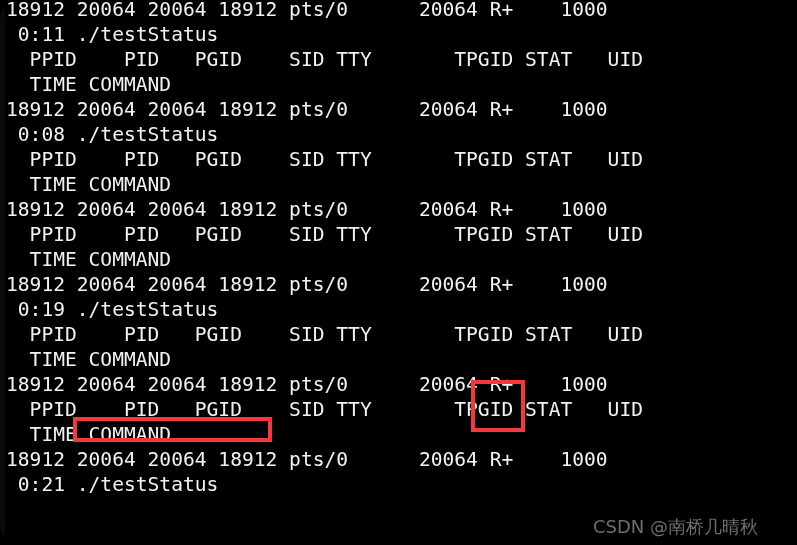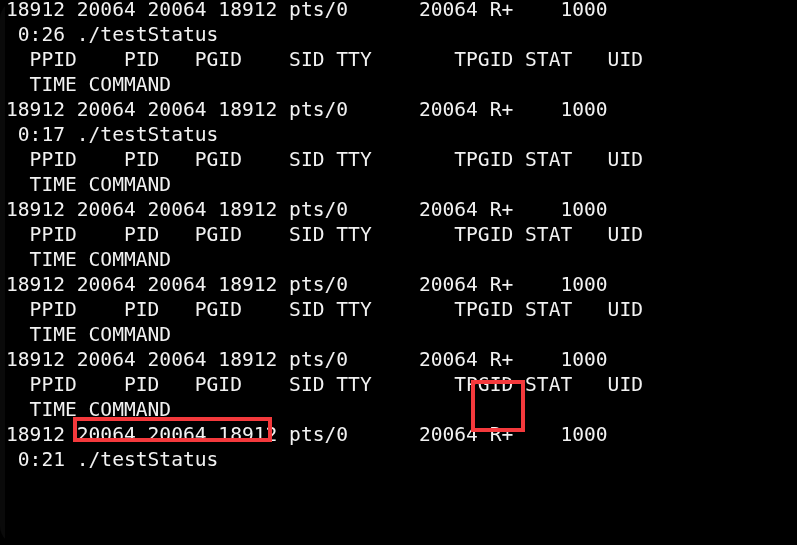--- a/index.html
+++ b/index.html
@@ -91,38 +91,40 @@
 </style>
 </head>
 <body>
 
 <div id="terminal">
 
   <div class="left-gutter"></div>
 
   <div id="screen">
     <div class="line">18912 20064 20064 18912 pts/0      20064 R+    1000</div>
-    <div class="line"> 0:26 ./testStatus</div>
+    <div class="line"> 0:11 ./testStatus</div>
     <div class="line">  PPID    PID   PGID    SID TTY       TPGID STAT   UID</div>
     <div class="line">  TIME COMMAND</div>
     <div class="line">18912 20064 20064 18912 pts/0      20064 R+    1000</div>
-    <div class="line"> 0:17 ./testStatus</div>
+    <div class="line"> 0:08 ./testStatus</div>
     <div class="line">  PPID    PID   PGID    SID TTY       TPGID STAT   UID</div>
     <div class="line">  TIME COMMAND</div>
     <div class="line">18912 20064 20064 18912 pts/0      20064 R+    1000</div>
     <div class="line">  PPID    PID   PGID    SID TTY       TPGID STAT   UID</div>
     <div class="line">  TIME COMMAND</div>
     <div class="line">18912 20064 20064 18912 pts/0      20064 R+    1000</div>
+    <div class="line"> 0:19 ./testStatus</div>
     <div class="line">  PPID    PID   PGID    SID TTY       TPGID STAT   UID</div>
     <div class="line">  TIME COMMAND</div>
     <div class="line">18912 20064 20064 18912 pts/0      20064 R+    1000</div>
     <div class="line">  PPID    PID   PGID    SID TTY       TPGID STAT   UID</div>
     <div class="line">  TIME COMMAND</div>
     <div class="line">18912 20064 20064 18912 pts/0      20064 R+    1000</div>
     <div class="line"> 0:21 ./testStatus</div>
   </div>
 
   <div class="annot" id="annot-status-box"></div>
 
   <div class="annot" id="annot-stat-box"></div>
 
+  <div id="watermark">CSDN @南桥几晴秋</div>
 
 </div>
 
 </body></html>

